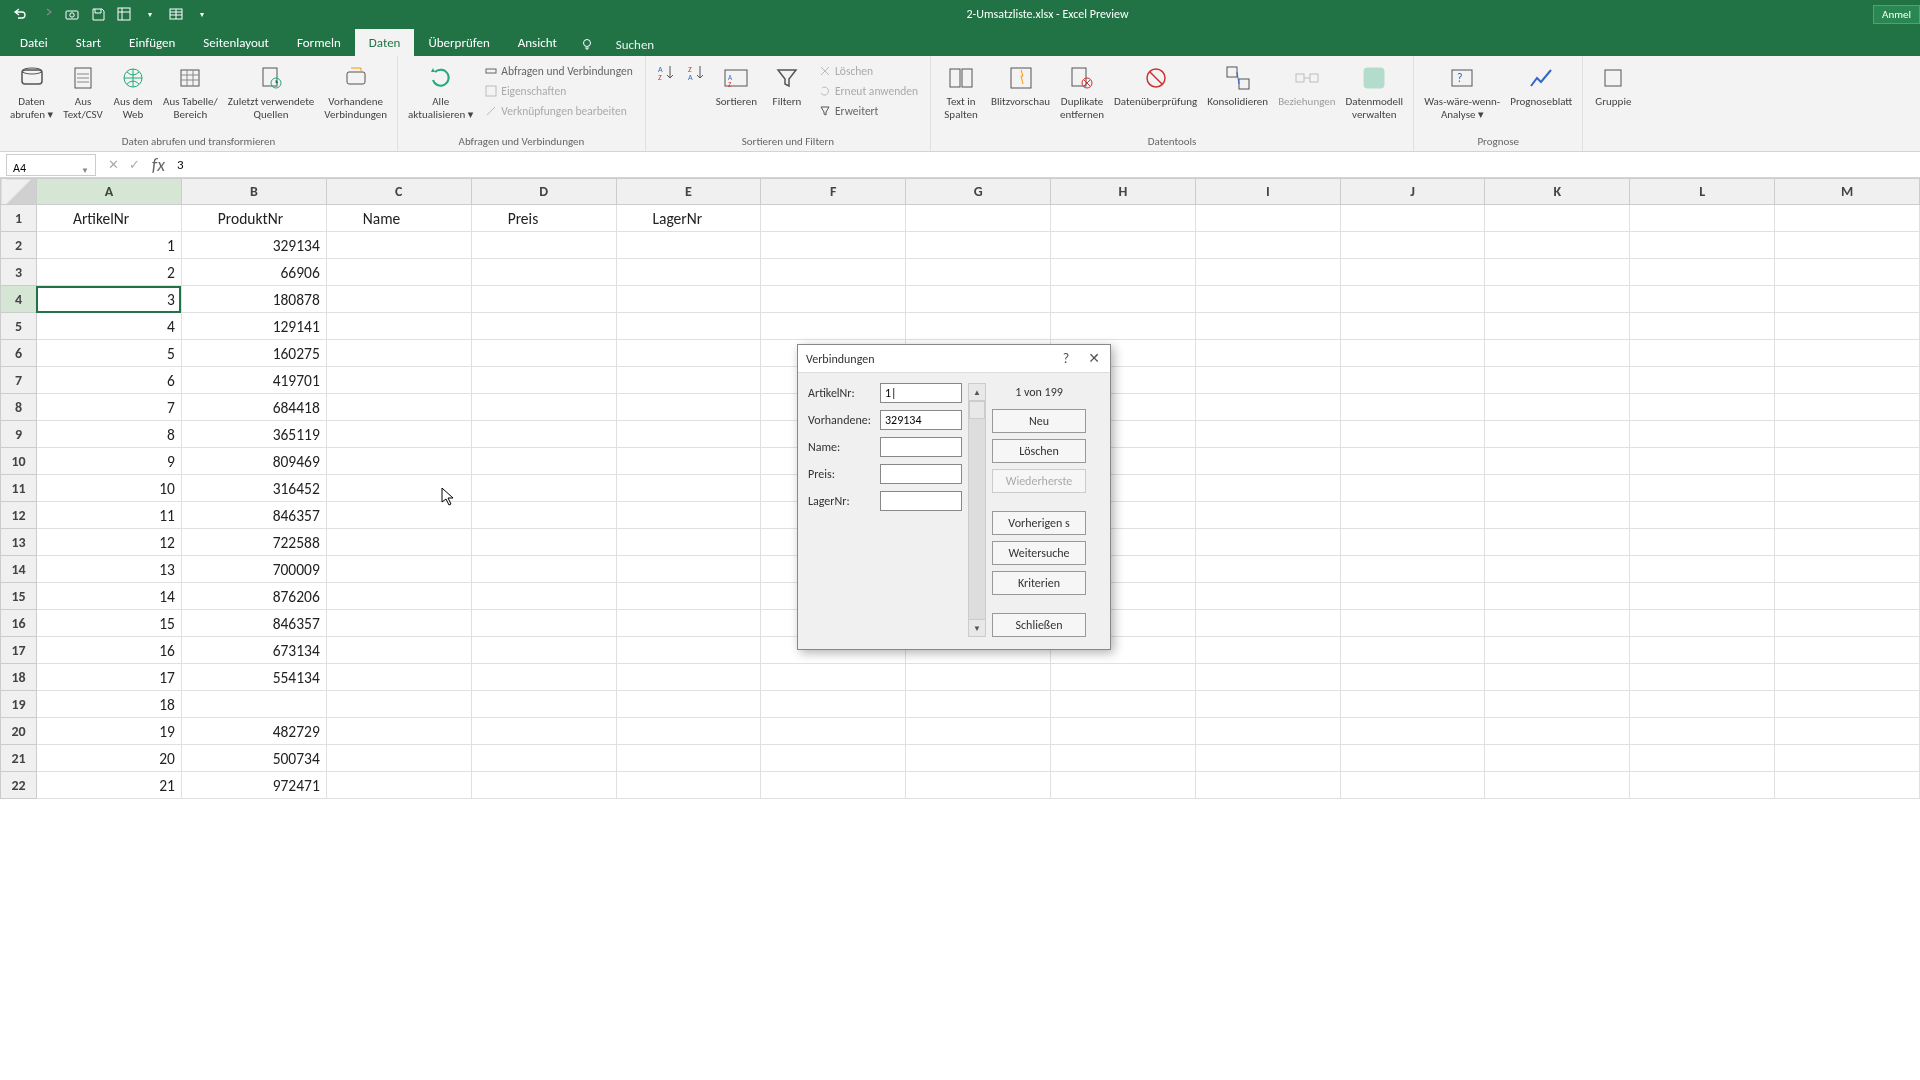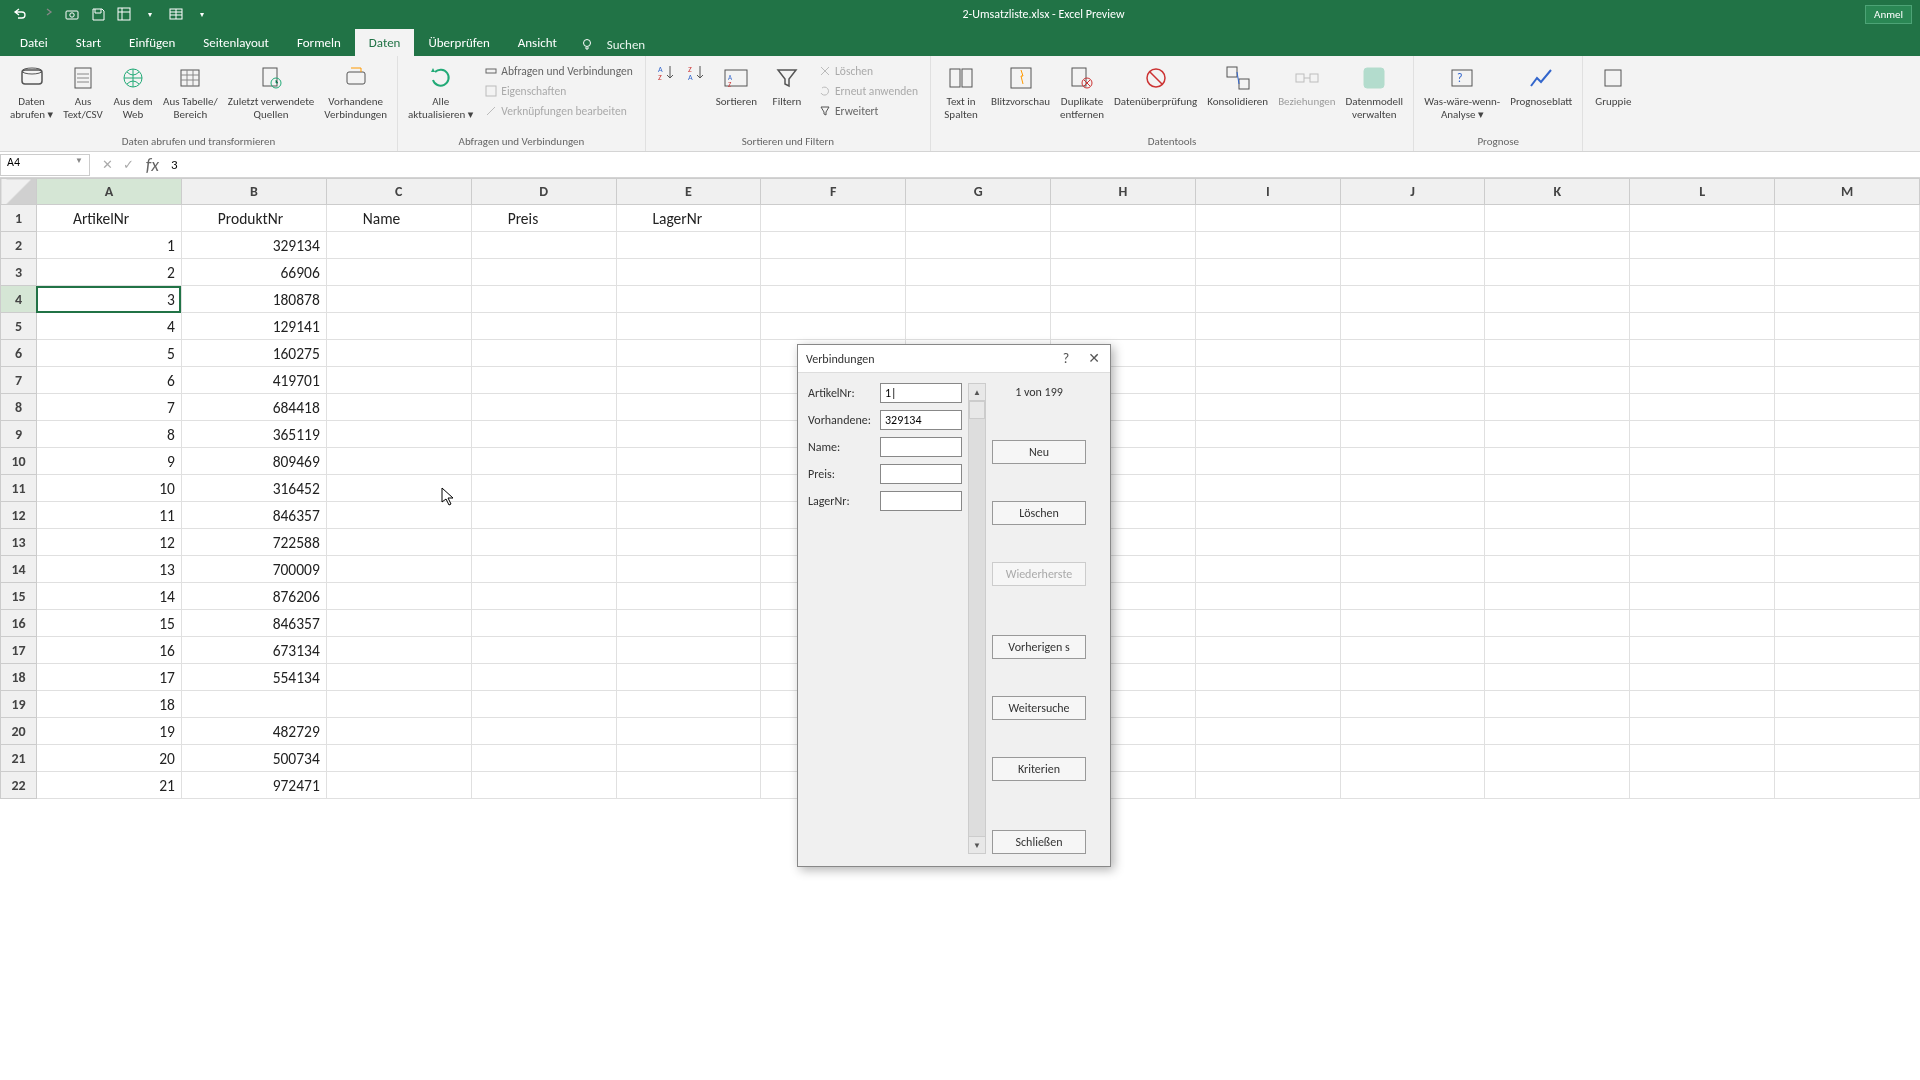--- a/index.html
+++ b/index.html
@@ -3,44 +3,44 @@
 <meta charset="utf-8">
 <style>
 * { margin: 0; padding: 0; box-sizing: border-box; font-family: 'Segoe UI', Calibri, sans-serif; }
 body { background: #fff; overflow: hidden; width: 1920px; height: 1080px; position: relative; }
 
 
 .titlebar { background: #217346; height: 28px; display: flex; align-items: center; color: #fff; font-size: 12px; }
 .qat { display: flex; align-items: center; gap: 10px; padding: 0 12px; }
 .qat-btn { width: 16px; height: 16px; display: flex; align-items: center; justify-content: center; color: #fff; cursor: pointer; }
 .title-center { flex: 1; text-align: center; }
-.title-right { padding-right: 8px; }
+.title-right { }
 .anmeld-btn { background: #2a8754; border: 1px solid #4da376; padding: 2px 8px; font-size: 11px; color: #fff; cursor: pointer; }
 
 
 .menutabs { background: #217346; height: 28px; display: flex; align-items: flex-end; padding-left: 6px; }
 .menutab { padding: 6px 14px; color: #fff; font-size: 13px; cursor: pointer; }
 .menutab.active { background: #f3f3f3; color: #217346; }
-.searchbox { display: flex; align-items: flex-end; gap: 12px; padding: 4px 10px; color: #e8f5ee; font-size: 13px; }
+.searchbox { display: flex; align-items: flex-end; gap: 21px; padding: 4px 10px; color: #e8f5ee; font-size: 13px; }
 
 
 .ribbon { background: #f3f3f3; border-bottom: 1px solid #d4d4d4; height: 96px; display: flex; }
 .ribbon-group { border-right: 1px solid #e0e0e0; padding: 4px 6px 0; display: flex; flex-direction: column; }
 .group-buttons { display: flex; gap: 2px; flex: 1; }
 .ribbon-btn { display: flex; flex-direction: column; align-items: center; justify-content: flex-start; padding: 2px 4px; cursor: pointer; min-width: 48px; text-align: center; }
 .ribbon-icon { width: 32px; height: 32px; margin-bottom: 2px; display: flex; align-items: center; justify-content: center; }
 .ribbon-label { font-size: 11px; color: #444; line-height: 1.15; }
 .group-label { font-size: 11px; color: #666; text-align: center; padding: 2px 0 3px; }
 .ribbon-list { display: flex; flex-direction: column; gap: 2px; padding-top: 2px; }
 .ribbon-list-item { font-size: 11.5px; color: #666; padding: 2px 6px; display: flex; align-items: center; gap: 4px; }
 .ribbon-list-item.disabled { color: #aaa; }
 
 
 .formulabar { height: 26px; border-bottom: 1px solid #d4d4d4; display: flex; align-items: center; background: #fff; }
-.namebox { width: 90px; height: 22px; border: 1px solid #ccc; padding: 0 6px; font-size: 12px; display: flex; align-items: flex-start; justify-content: space-between; }
+.namebox { width: 90px; height: 22px; border: 1px solid #ccc; margin-left: 6px; padding: 0 6px; font-size: 12px; display: flex; align-items: flex-end; justify-content: space-between; }
 .namebox-dd { color: #888; font-size: 8px; }
 .fb-btns { display: flex; gap: 10px; padding: 0 12px; color: #aaa; font-size: 13px; }
 .fx { color: #666; font-style: italic; font-size: 18px; padding-right: 6px; }
 .formula-input { flex: 1; padding: 0 6px; font-size: 13px; }
 
 
 .grid-wrap { position: relative; }
 .grid { border-collapse: collapse; table-layout: fixed; }
 .corner { width: 36px; height: 26px; background: linear-gradient(135deg, #f0f0f0 50%, #d0d0d0 50%); border: 1px solid #ccc; }
 .colhead { background: #f0f0f0; border: 1px solid #ccc; text-align: center; font-size: 14px; color: #444; height: 26px; }
@@ -62,21 +62,21 @@
 .dlg-form { display: flex; flex-direction: column; gap: 7px; }
 .dlg-row { display: flex; align-items: center; gap: 4px; justify-content: space-between; }
 .dlg-label { width: 68px; color: #333; }
 .dlg-input { width: 82px; height: 20px; border: 1px solid #888; background: #fff; padding: 0 4px; font-size: 12px; }
 .dlg-scroll { width: 18px; display: flex; flex-direction: column; }
 .dlg-scroll-btn { height: 18px; background: #e8e8e8; border: 1px solid #ccc; display: flex; align-items: center; justify-content: center; font-size: 8px; color: #555; cursor: pointer; }
 .dlg-scroll-track { flex: 1; background: #ddd; border-left: 1px solid #ccc; border-right: 1px solid #ccc; position: relative; }
 .dlg-scroll-thumb { position: absolute; top: 0; left: 0; right: 0; height: 18px; background: #e8e8e8; border: 1px solid #ccc; }
 .dlg-right { display: flex; flex-direction: column; gap: 6px; width: 94px; }
 .dlg-counter { text-align: center; padding: 2px 0 4px; color: #333; }
-.dlg-btn { height: 24px; background: #f6f6f6; border: 1px solid #999; cursor: pointer; font-size: 12px; color: #333; margin-top: 31px; }
+.dlg-btn { height: 24px; background: #f6f6f6; border: 1px solid #999; cursor: pointer; font-size: 12px; color: #333; }
 .dlg-btn:disabled { color: #aaa; border-color: #ccc; }
 .cursor-ptr { position: absolute; pointer-events: none; font-size: 18px; }
 
 svg { display: block; }
 </style>
 </head>
 <body>
 
 <div class="titlebar">
   <div class="qat">

